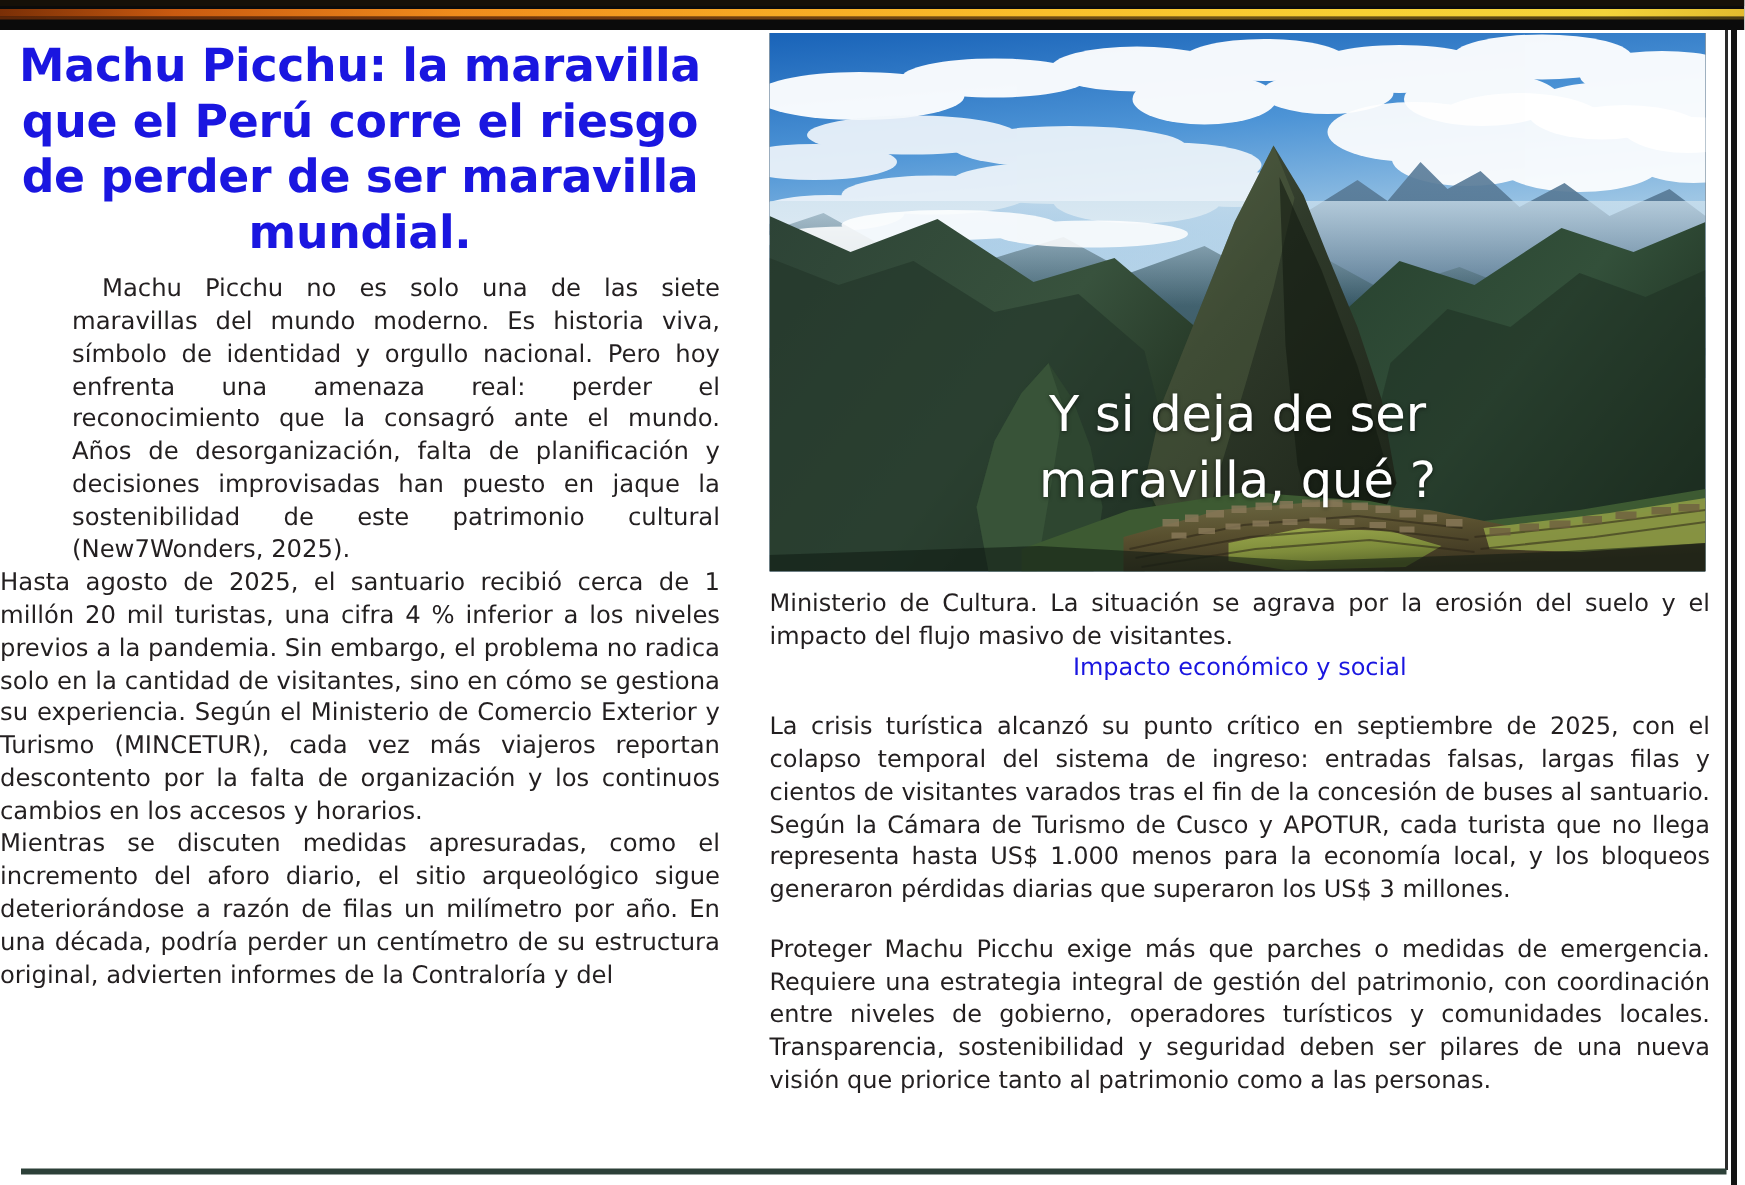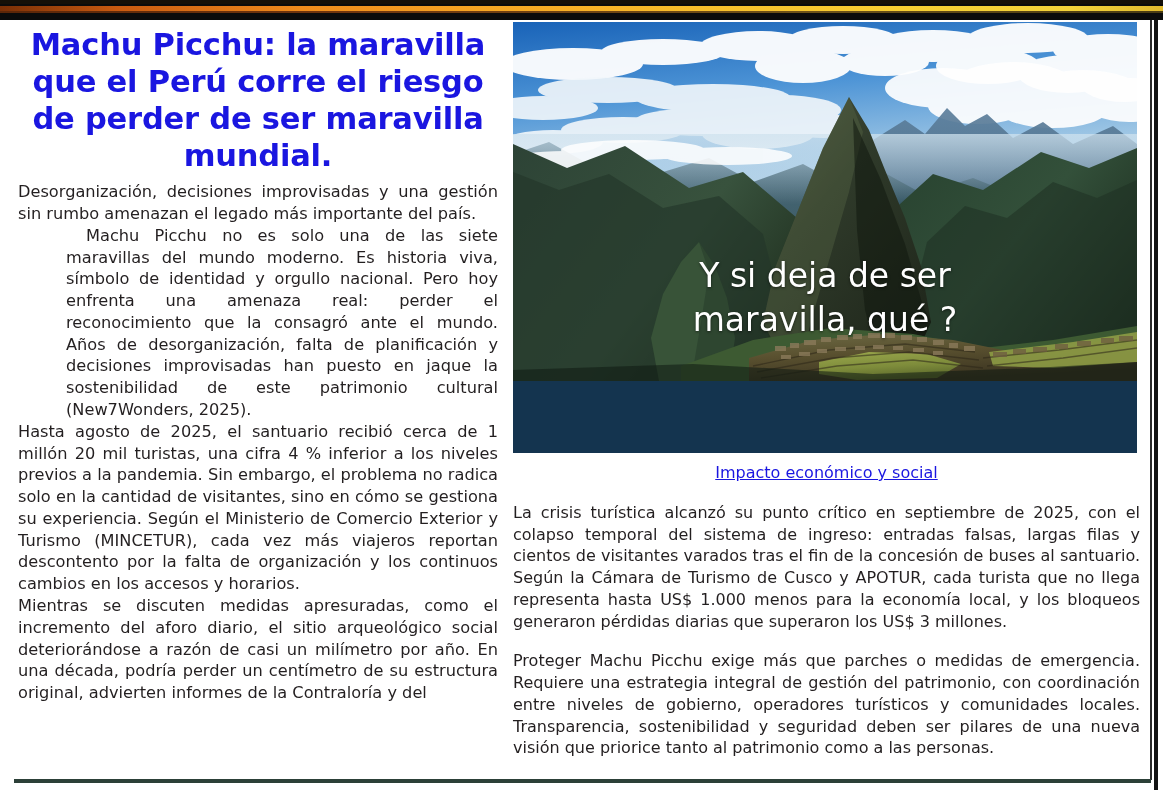--- a/index.html
+++ b/index.html
@@ -84,21 +84,21 @@
     left: 14px;
     top: 779px;
     width: 1137px;
     height: 4px;
     background: #2c4038;
   }
 
   
   .col-left {
     position: absolute;
-    left: 18px;
+    left: 0;
     top: 26px;
     width: 480px;
   }
   .col-right {
     position: absolute;
     left: 513px;
     top: 22px;
     width: 627px;
   }
 
@@ -130,29 +130,29 @@
   .indent { text-indent: 20px; margin-left: 48px; }
 
   .subhead {
     color: #1a16e0;
     font-size: 16.4px;
     line-height: 1.3;
     text-align: center;
     margin: 0;
     font-family: "DejaVu Sans", "Liberation Sans", sans-serif;
   }
-  .col-right .subhead { font-size: 16.0px; text-decoration: underline; }
+  .col-right .subhead { font-size: 16.0px; }
   .gap-md { height: 10px; }
   .gap-lg { height: 18px; }
 
   
   .photo {
     position: relative;
     width: 624px;
-    height: 431px;
+    height: 359px;
     overflow: hidden;
     background: #14344f;
   }
   .photo svg { display: block; width: 624px; height: 359px; }
 
   .photo-caption {
     position: absolute;
     left: 0;
     right: 0;
     top: 232px;
@@ -176,30 +176,29 @@
   <div class="stripe-soft"></div>
 </div>
 
 <div class="right-rule-inner"></div>
 <div class="right-rule"></div>
 
 <div class="col-left">
 
   <h1 class="headline">Machu Picchu: la maravilla que el Perú corre el riesgo de perder de ser maravilla mundial.</h1>
 
-  <p class="body-par">Desorganización, decisiones improvisadas y una gestión sin rumbo amenazan el legado más importante del país.</p>
 
 
   <p class="body-par indent">Machu Picchu no es solo una de las siete maravillas del mundo moderno. Es historia viva, símbolo de identidad y orgullo nacional. Pero hoy enfrenta una amenaza real: perder el reconocimiento que la consagró ante el mundo. Años de desorganización, falta de planificación y decisiones improvisadas han puesto en jaque la sostenibilidad de este patrimonio cultural (New7Wonders, 2025).</p>
 
 
   <p class="body-par">Hasta agosto de 2025, el santuario recibió cerca de 1 millón 20 mil turistas, una cifra 4 % inferior a los niveles previos a la pandemia. Sin embargo, el problema no radica solo en la cantidad de visitantes, sino en cómo se gestiona su experiencia. Según el Ministerio de Comercio Exterior y Turismo (MINCETUR), cada vez más viajeros reportan descontento por la falta de organización y los continuos cambios en los accesos y horarios.</p>
 
 
-  <p class="body-par">Mientras se discuten medidas apresuradas, como el incremento del aforo diario, el sitio arqueológico social deteriorándose a razón de casi un milímetro por año. En una década, podría perder un centímetro de su estructura original, advierten informes de la Contraloría y del</p>
+  <p class="body-par">Mientras se discuten medidas apresuradas, como el incremento del aforo diario, el sitio arqueológico sigue deteriorándose a razón de filas un milímetro por año. En una década, podría perder un centímetro de su estructura original, advierten informes de la Contraloría y del</p>
 </div>
 
 <div class="col-right">
 
   <div class="photo">
     <svg viewBox="0 0 624 359" preserveAspectRatio="none">
       <defs>
         <linearGradient id="sky" x1="0" y1="0" x2="0.25" y2="1">
           <stop offset="0%" stop-color="#1963b8"></stop>
           <stop offset="38%" stop-color="#4d94d6"></stop>
@@ -359,20 +358,21 @@
     </svg>
 
     <div class="photo-caption">
       <span class="cap-line l1">Y si deja de ser</span>
       <span class="cap-line l2">maravilla, qué ?</span>
     </div>
   </div>
 
   <div class="gap-md"></div>
 
+  <p class="body-par">Ministerio de Cultura. La situación se agrava por la erosión del suelo y el impacto del flujo masivo de visitantes.</p>
 
   <p class="subhead">Impacto económico y social</p>
 
   <div class="gap-lg"></div>
 
   <p class="body-par">La crisis turística alcanzó su punto crítico en septiembre de 2025, con el colapso temporal del sistema de ingreso: entradas falsas, largas filas y cientos de visitantes varados tras el fin de la concesión de buses al santuario. Según la Cámara de Turismo de Cusco y APOTUR, cada turista que no llega representa hasta US$ 1.000 menos para la economía local, y los bloqueos generaron pérdidas diarias que superaron los US$ 3 millones.</p>
 
 
   <div class="gap-lg"></div>
 

